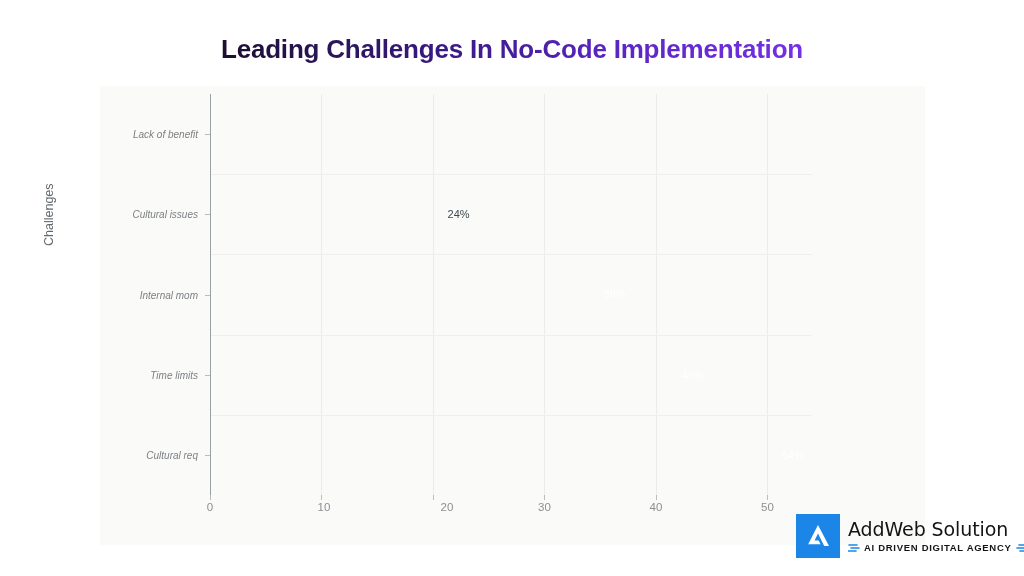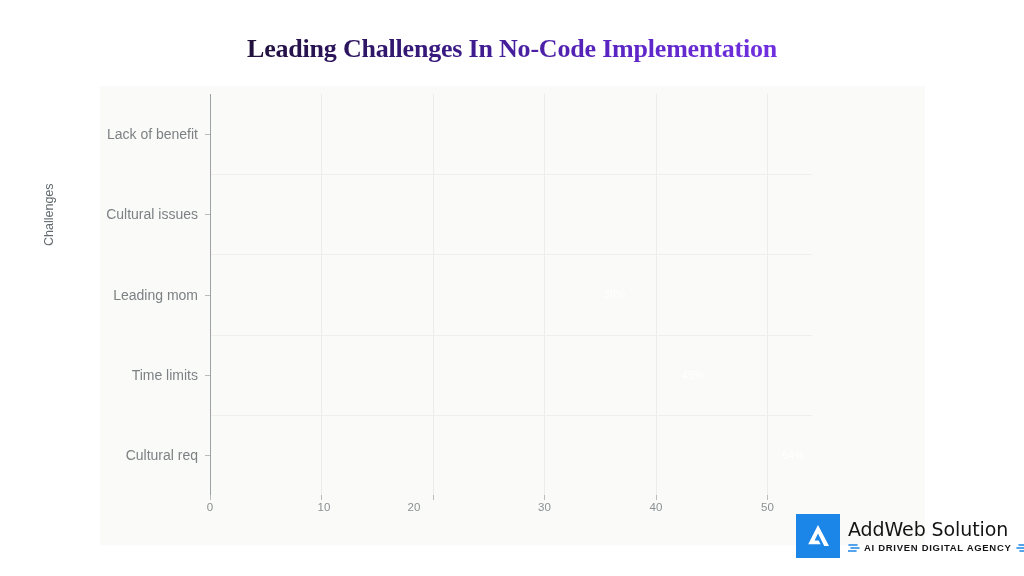--- a/index.html
+++ b/index.html
@@ -13,21 +13,20 @@
 
   
   .chart-title{
     position:absolute;left:0;top:34px;width:1024px;
     text-align:center;
     font-size:26px;font-weight:bold;letter-spacing:-0.2px;
     background:linear-gradient(90deg,#150a20 0%,#1d0f32 22%,#3a1a85 44%,#5b25c4 60%,#7431e3 78%,#7b33ec 100%);
     -webkit-background-clip:text;background-clip:text;
     color:transparent;-webkit-text-fill-color:transparent;
     white-space:nowrap;
-    font-family:Liberation Serif, serif;
   }
 
   
   .figure{
     position:absolute;left:100px;top:86px;width:825px;height:459px;
     background:#fafaf8;
   }
   .plot{
     position:absolute;left:110px;top:8px;width:602px;height:401px;
   }
@@ -49,22 +48,23 @@
     position:absolute;left:0;top:0;height:100%;
     box-sizing:border-box;
   }
   .bar-label{
     position:absolute;top:50%;transform:translateY(-50%);
     font-size:11px;white-space:nowrap;
   }
 
   .ylabel{
     position:absolute;text-align:right;
-    font-size:14px;color:#7d8184;white-space:nowrap;
+    font-size:10px;color:#7d8184;white-space:nowrap;
     transform:translateY(-50%);
+    font-style:italic;
   }
   .ytick{position:absolute;width:5px;height:1px;background:#b9bdbe;}
 
   .xtick-label{
     position:absolute;top:415px;
     font-size:11.5px;color:#8b9093;text-align:center;
     transform:translateX(-50%);
   }
 
   .axis-title-x{
@@ -117,20 +117,24 @@
           <i style="left: 445.926px;"></i>
           <i style="left: 557.407px;"></i>
         </div>
       <div class="hgrid">
           <i style="top: 80.2px;"></i>
           <i style="top: 160.4px;"></i>
           <i style="top: 240.6px;"></i>
           <i style="top: 320.8px;"></i>
         </div>
       <div class="bars">
+          <div class="barrow" style="top: 88.22px; height: 64.16px; width: 267.556px;">
+            <div class="bar" style="background: rgb(87, 203, 226);"></div>
+            <div class="bar-label" style="color: rgb(63, 75, 80); right: 8px;">24%</div>
+          </div>
           <div class="barrow" style="top: 168.42px; height: 64.16px; width: 423.63px;">
             <div class="bar" style="background: rgb(93, 134, 141);"></div>
             <div class="bar-label" style="color: rgb(255, 255, 255); right: 8px;">38%</div>
           </div>
           <div class="barrow" style="top: 248.62px; height: 64.16px; width: 501.667px;">
             <div class="bar" style="background: rgb(46, 139, 87);"></div>
             <div class="bar-label" style="color: rgb(255, 255, 255); right: 8px;">45%</div>
           </div>
           <div class="barrow" style="top: 328.82px; height: 64.16px; width: 602px;">
             <div class="bar" style="background: rgb(29, 52, 58);"></div>
@@ -140,33 +144,33 @@
     </div>
 
     <div class="axis-y-line"></div>
 
     <div id="ylabels">
         <div class="ytick" style="left: 105px; top: 48.1px;"></div>
         <div class="ylabel" style="right: 727px; top: 48.1px;">Lack of benefit</div>
         <div class="ytick" style="left: 105px; top: 128.3px;"></div>
         <div class="ylabel" style="right: 727px; top: 128.3px;">Cultural issues</div>
         <div class="ytick" style="left: 105px; top: 208.5px;"></div>
-        <div class="ylabel" style="right: 727px; top: 208.5px;">Leading mom</div>
+        <div class="ylabel" style="right: 727px; top: 208.5px;">Internal mom</div>
         <div class="ytick" style="left: 105px; top: 288.7px;"></div>
         <div class="ylabel" style="right: 727px; top: 288.7px;">Time limits</div>
         <div class="ytick" style="left: 105px; top: 368.9px;"></div>
         <div class="ylabel" style="right: 727px; top: 368.9px;">Cultural req</div>
       </div>
     <div id="xlabels">
         <div class="tick-mark" style="left: 110px; top: 409px;"></div>
         <div class="xtick-label" style="left: 110px;">0</div>
         <div class="tick-mark" style="left: 221.481px; top: 409px;"></div>
         <div class="xtick-label" style="left: 224px;">10</div>
         <div class="tick-mark" style="left: 332.963px; top: 409px;"></div>
-        <div class="xtick-label" style="left: 314px;">20</div>
+        <div class="xtick-label" style="left: 347px;">20</div>
         <div class="tick-mark" style="left: 444.444px; top: 409px;"></div>
         <div class="xtick-label" style="left: 444.444px;">30</div>
         <div class="tick-mark" style="left: 555.926px; top: 409px;"></div>
         <div class="xtick-label" style="left: 555.926px;">40</div>
         <div class="tick-mark" style="left: 667.407px; top: 409px;"></div>
         <div class="xtick-label" style="left: 667.407px;">50</div>
       </div>
 
     <div class="axis-title-y">Challenges</div>
   </div>

